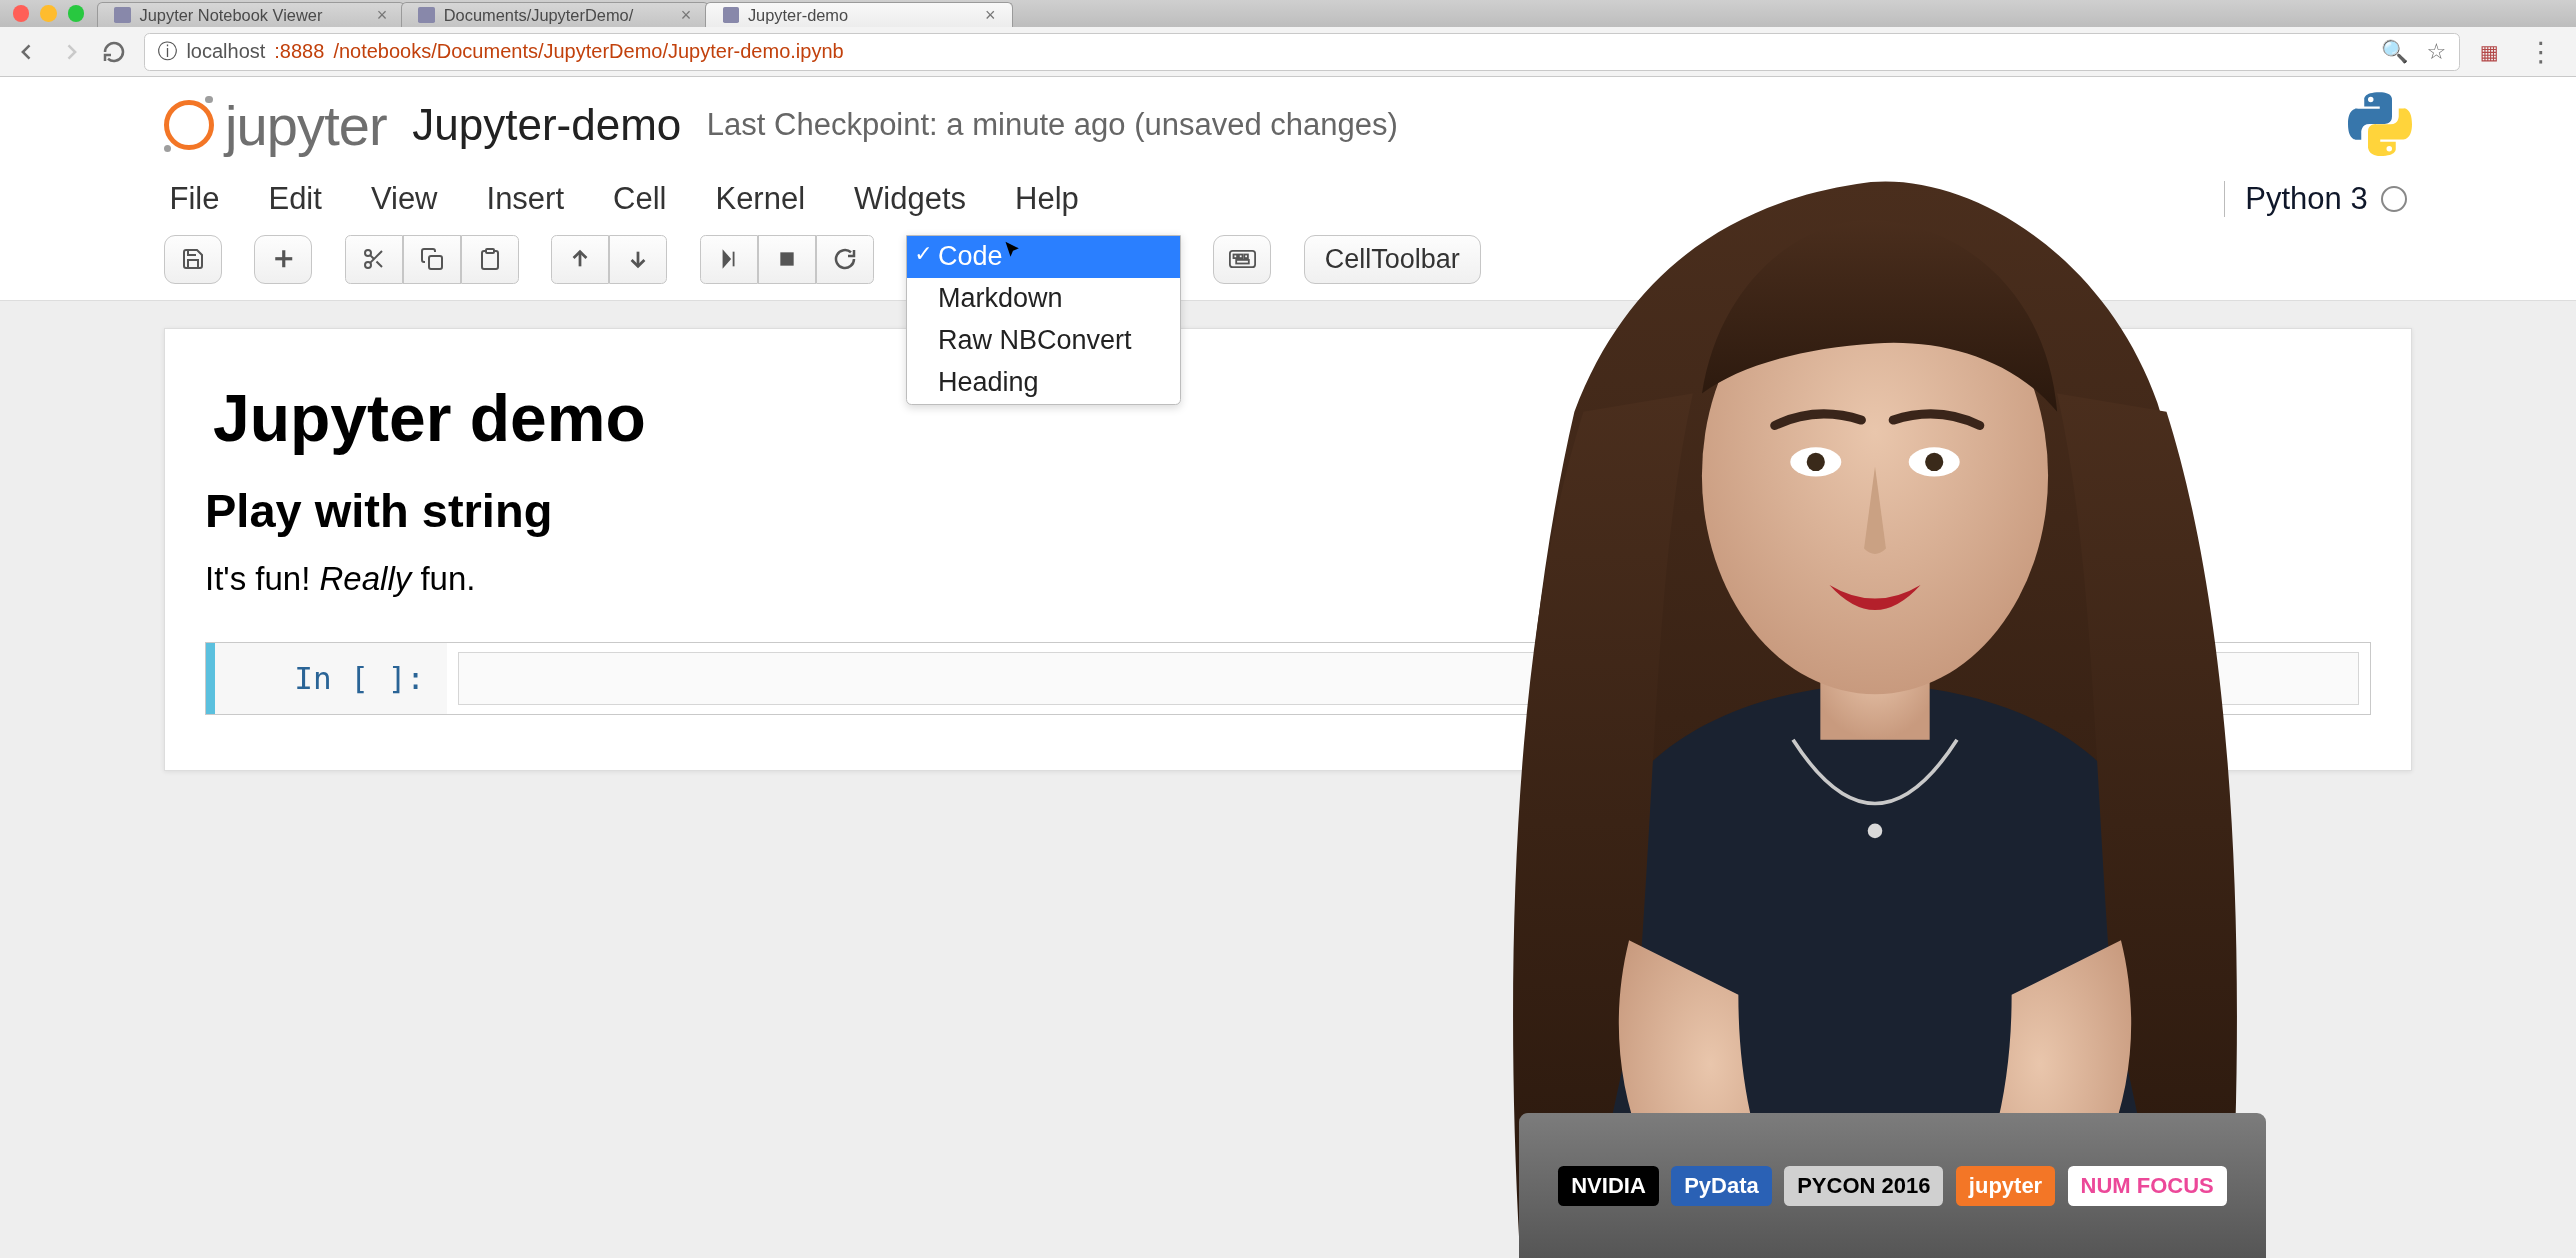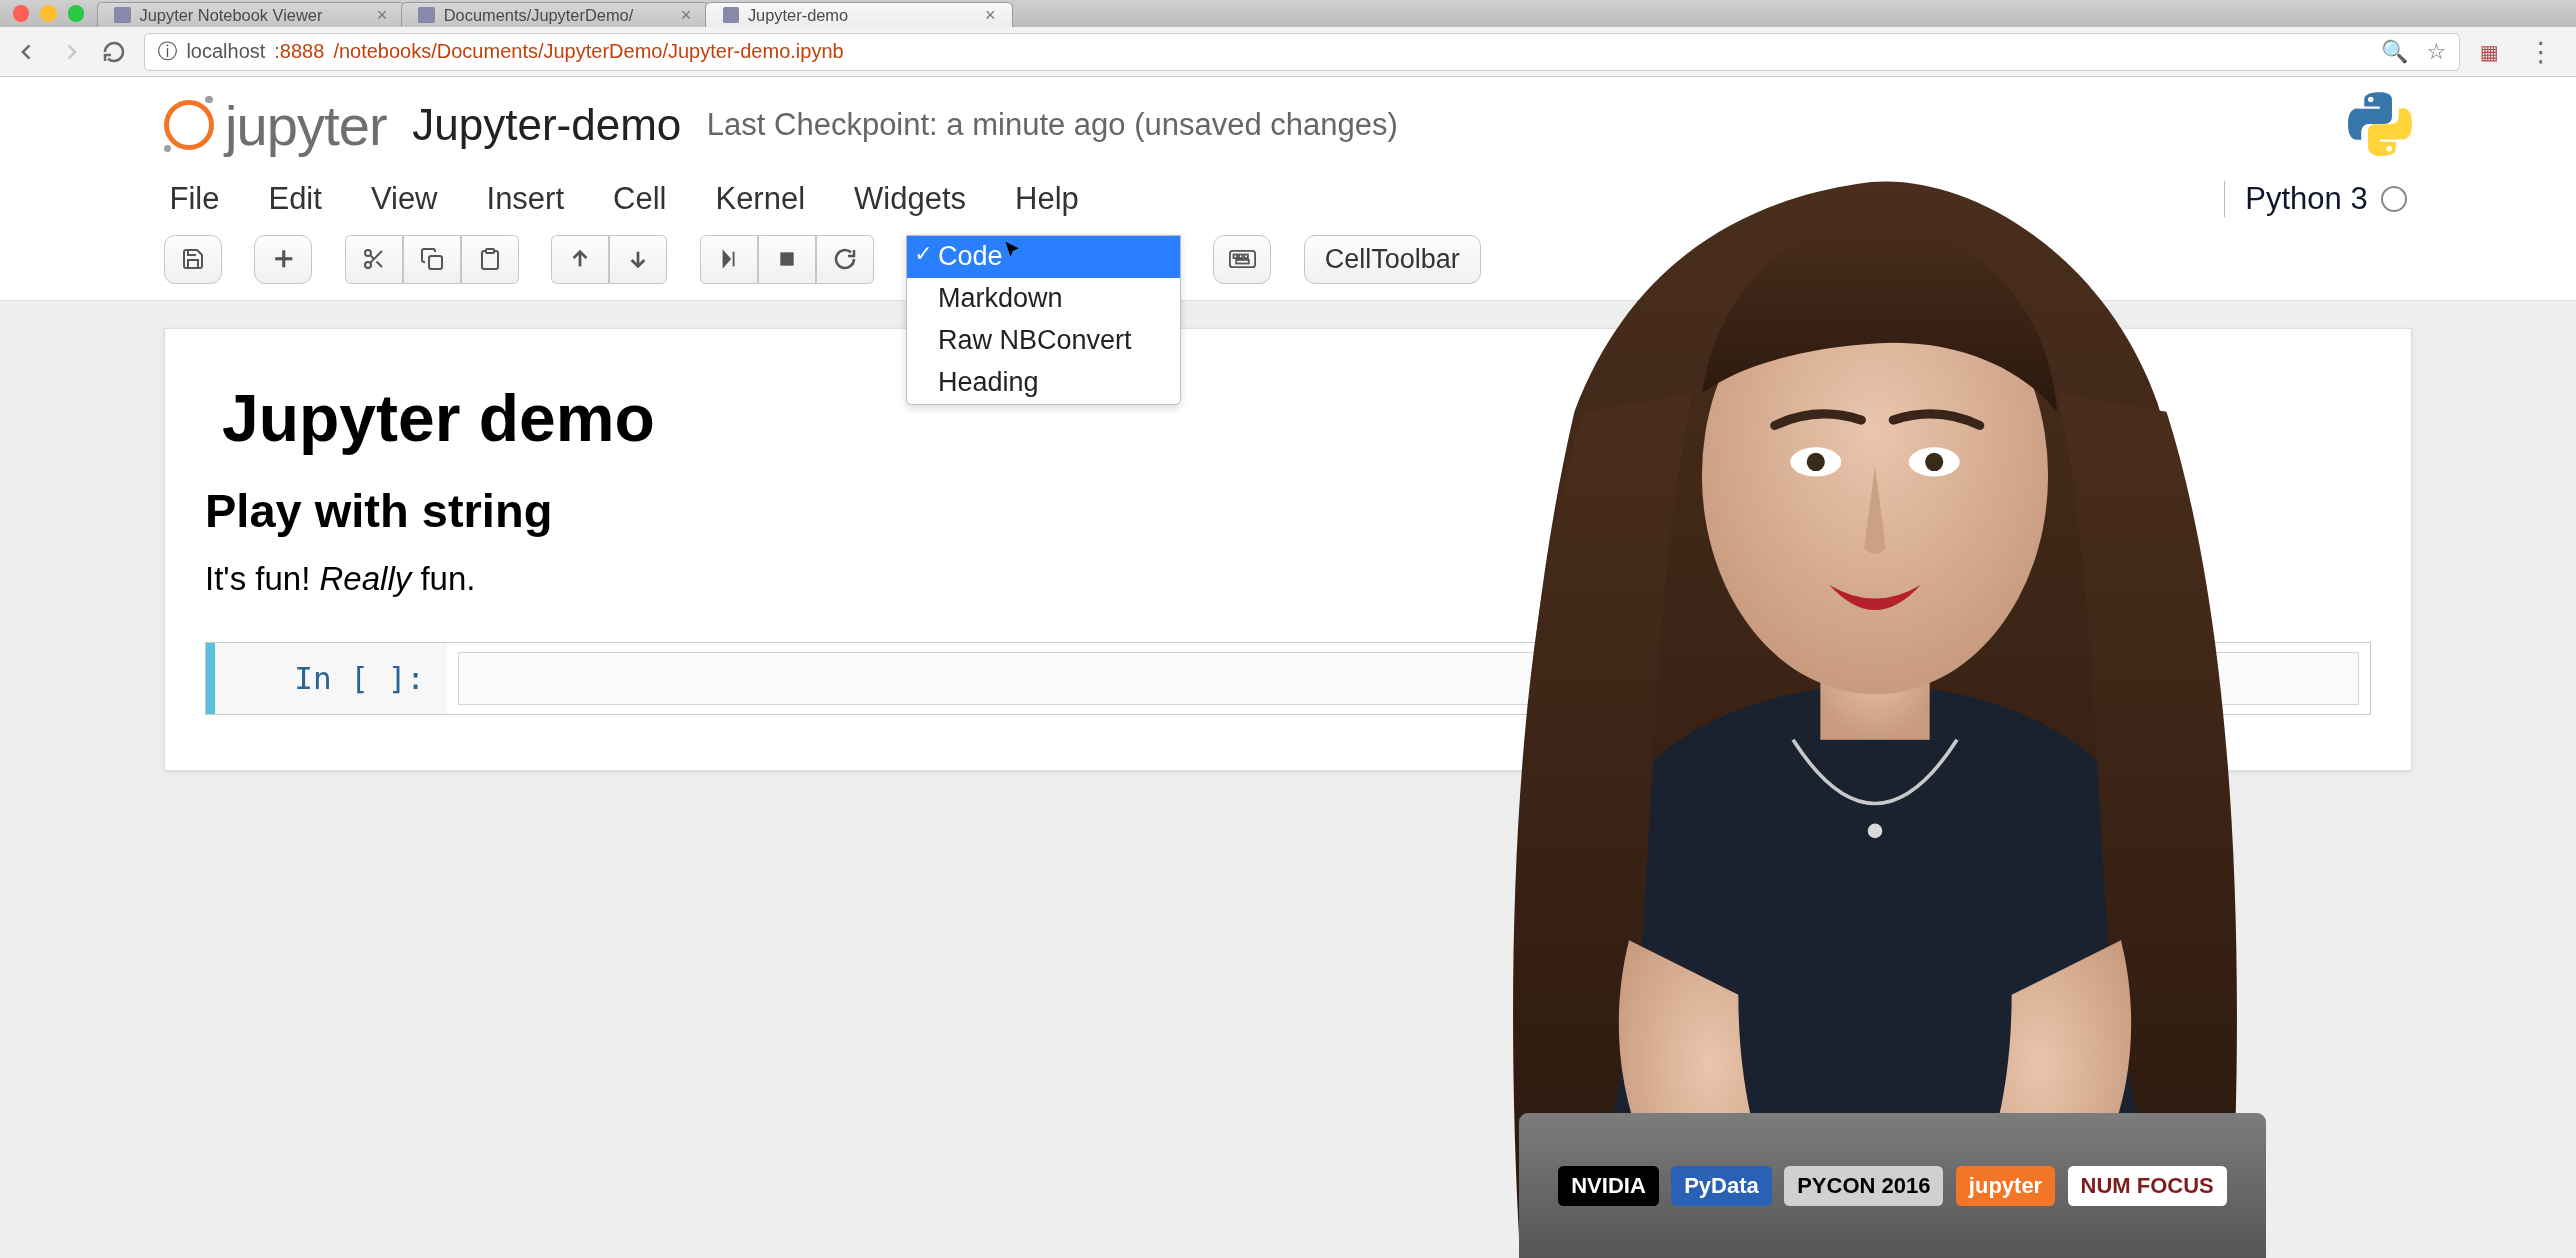--- a/index.html
+++ b/index.html
@@ -47,35 +47,35 @@
   .select-box{position:relative;}
   .select-closed{width:273px;height:47px;border:1.8px solid #6ea8e0;border-radius:5.5px;background:#fff;}
   .select-list{position:absolute;top:0;left:0;width:273px;background:#fff;border:0.9px solid #bdbdbd;border-radius:0 0 5.5px 5.5px;box-shadow:0 2.7px 9px rgba(0,0,0,.15);z-index:50;}
   .opt{padding:5.5px 14.6px 5.5px 31px;font-size:27px;color:#222;position:relative;}
   .opt.sel{background:#2a7fff;color:#fff;}
   .opt.sel::before{content:"✓";position:absolute;left:7.3px;top:5.5px;font-size:22px;}
   .cursor{position:absolute;top:5.5px;left:97px;font-size:20px;color:#000;z-index:60;pointer-events:none;}
   
   .nb-wrap{padding:27px 164px;}
   .nb{background:#fff;border:0.9px solid #ddd;box-shadow:0 0.9px 4.6px rgba(0,0,0,.08);padding:51px 40px 55px;}
-  .nb h1{font-size:66px;font-weight:800;margin:0 17px 27px;font-family:inherit;}
+  .nb h1{font-size:66px;font-weight:800;margin:0 8px 27px;font-family:inherit;}
   .nb h2{font-size:47px;font-weight:800;margin:0 0 22px;}
   .nb p{font-size:33px;margin:0 0 44px;}
   .nb p em{font-style:italic;}
   .cell{display:flex;border:0.9px solid #c9c9c9;}
   .cell .bar{width:9px;background:#5bc0de;}
   .cell .prompt{width:210px;font-family:Menlo,Consolas,monospace;font-size:31px;color:#2a6496;display:flex;align-items:center;justify-content:flex-end;padding-right:22px;background:#f7f7f7;}
   .cell .input{flex:1;border:0.9px solid #d6d6d6;margin:9px 11px;min-height:51px;background:#fafafa;}
   
   .person{position:absolute;right:291px;bottom:0;width:820px;height:1084px;z-index:200;pointer-events:none;}
   .person svg{width:100%;height:100%;}
   .laptop{position:absolute;bottom:0;right:310px;width:747px;height:146px;background:linear-gradient(#7c7c7c,#555);border-radius:9px 9px 0 0;z-index:210;display:flex;gap:12.8px;align-items:center;justify-content:center;overflow:hidden;}
   .sticker{padding:7.3px 12.8px;border-radius:5.5px;font-size:22px;font-weight:700;color:#fff;}
   .st-a{background:#000;}.st-b{background:#2a61b5;}.st-c{background:#d0d0d0;color:#000000;}
-  .st-d{background:#f37626;}.st-e{background:#fff;color:#7f1d1d;}
+  .st-d{background:#f37626;}.st-e{background:#fff;color:#ec4899;}
 </style>
 </head>
 <body>
 
 <div class="browser-tabs">
   <div class="traffic">
     <div class="tl r"></div>
     <div class="tl y"></div>
     <div class="tl g"></div>
   </div>

